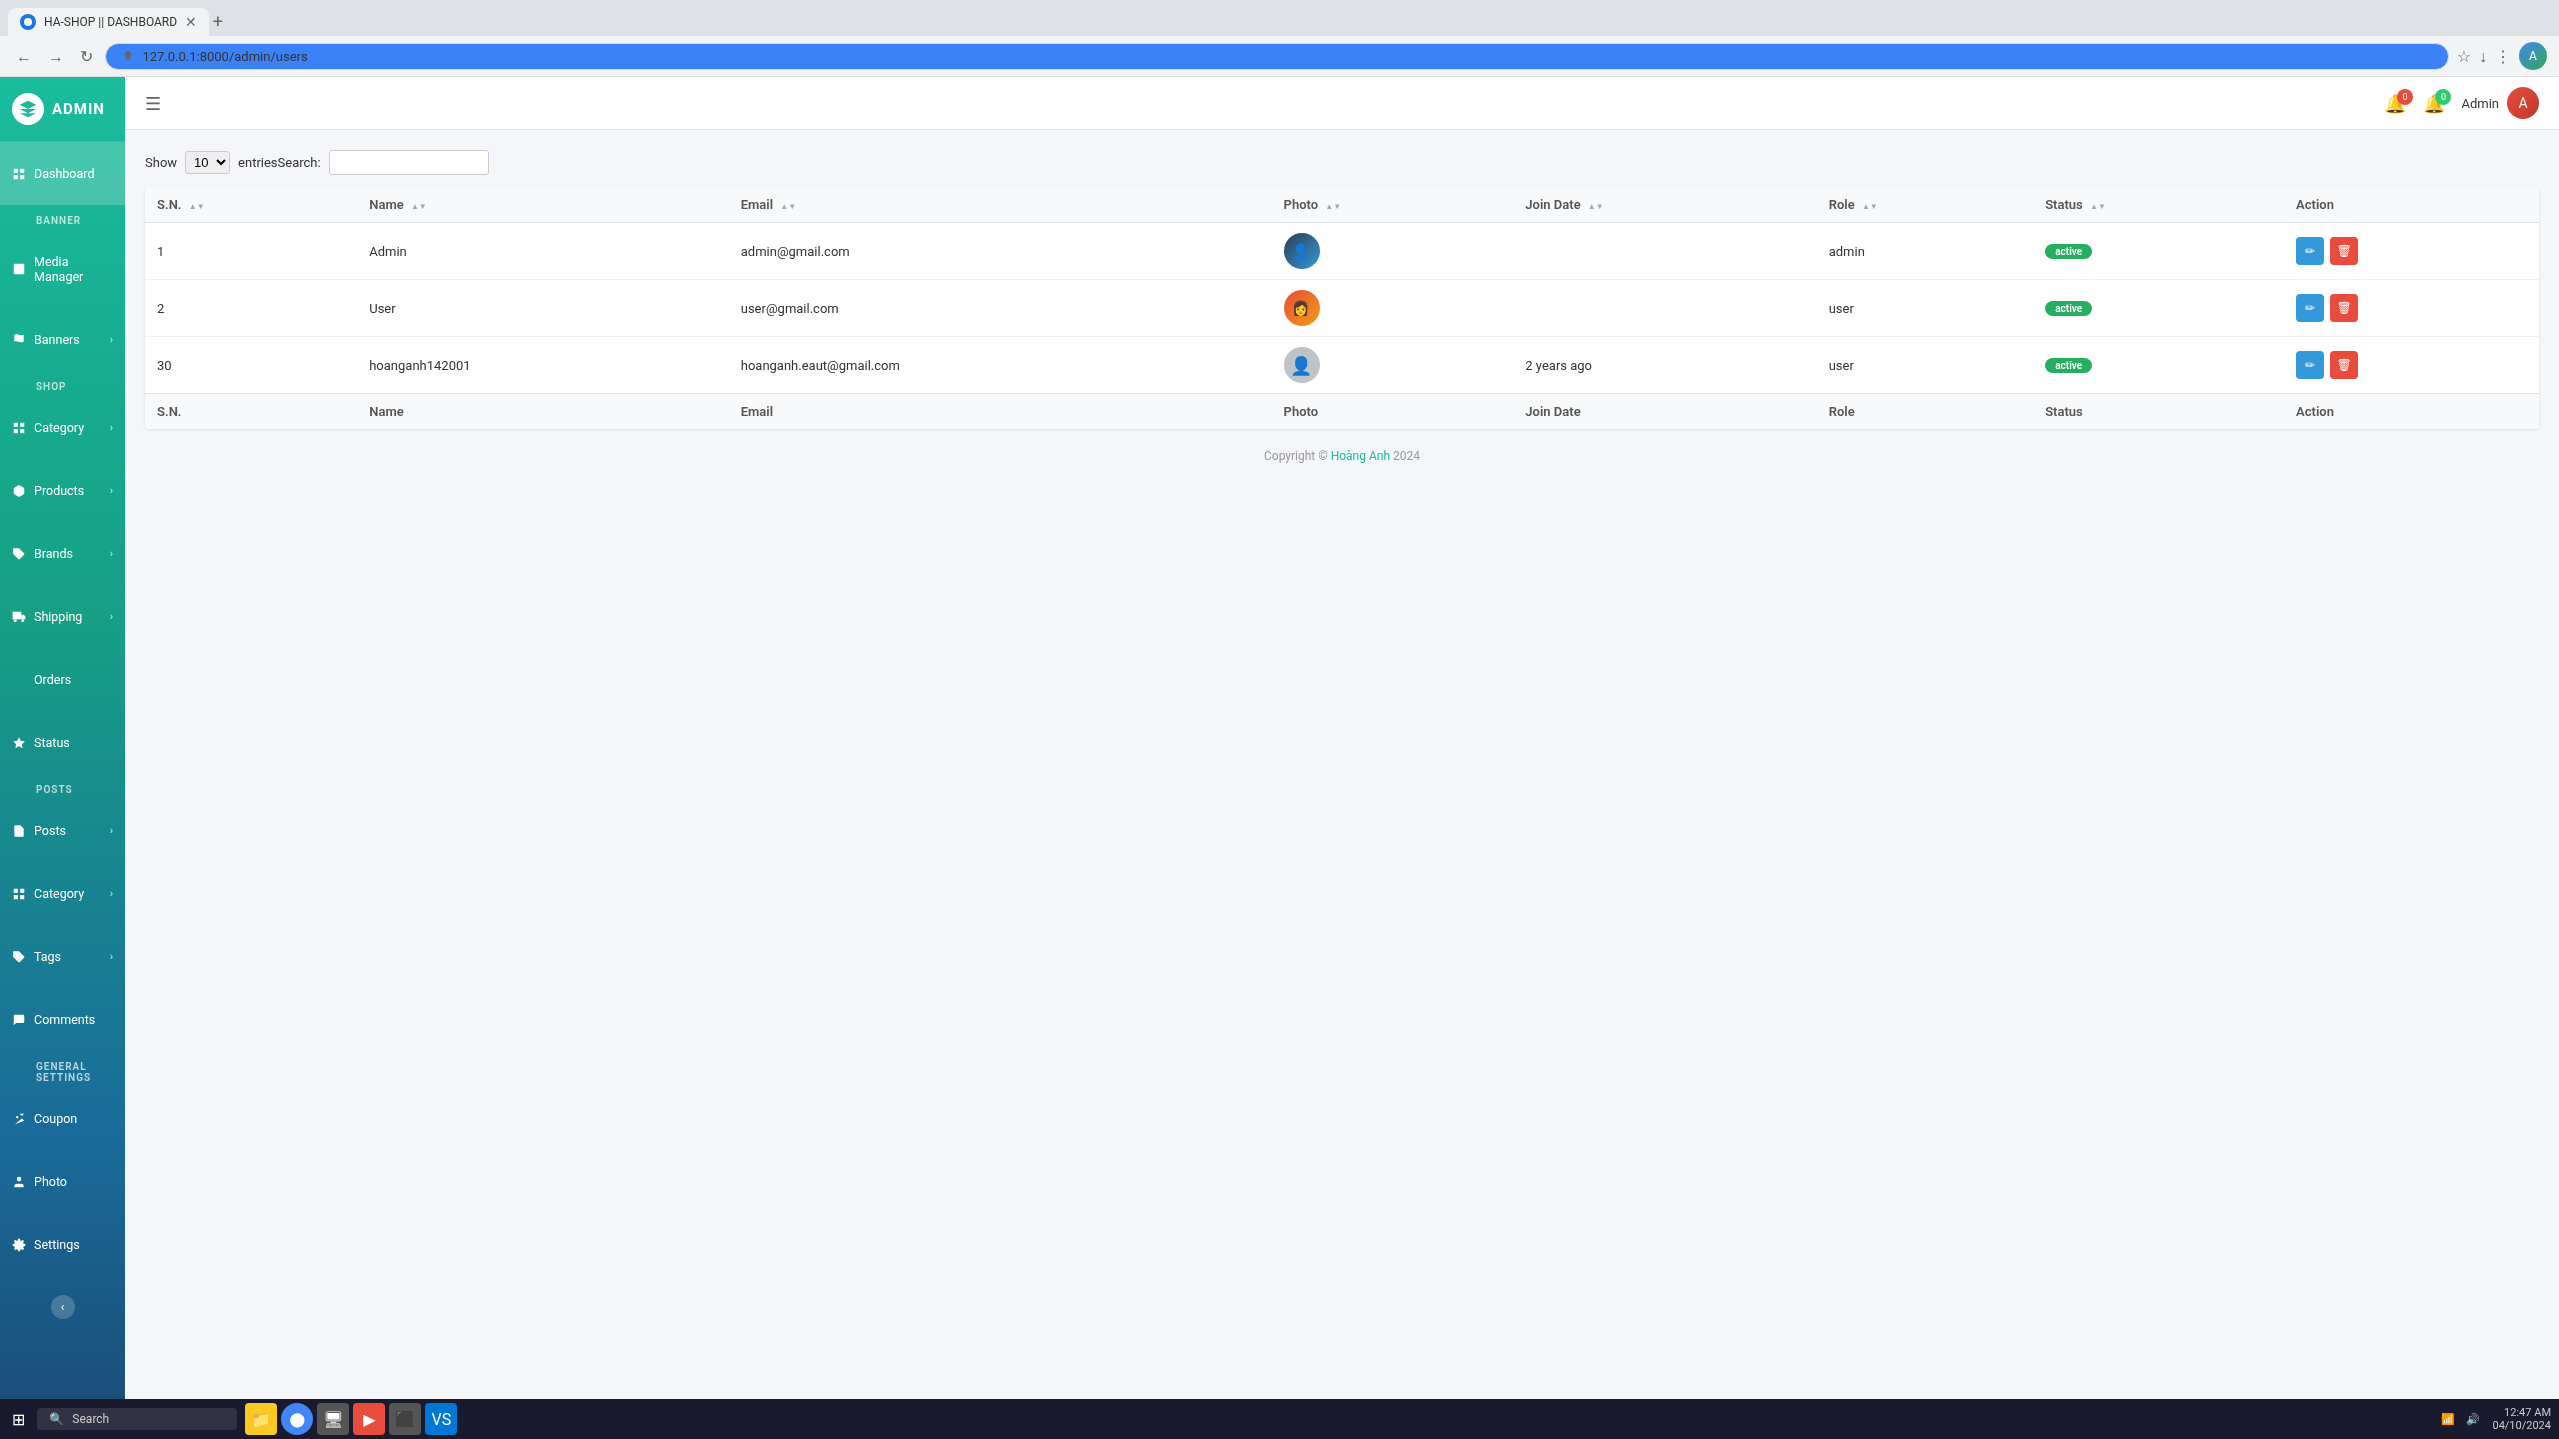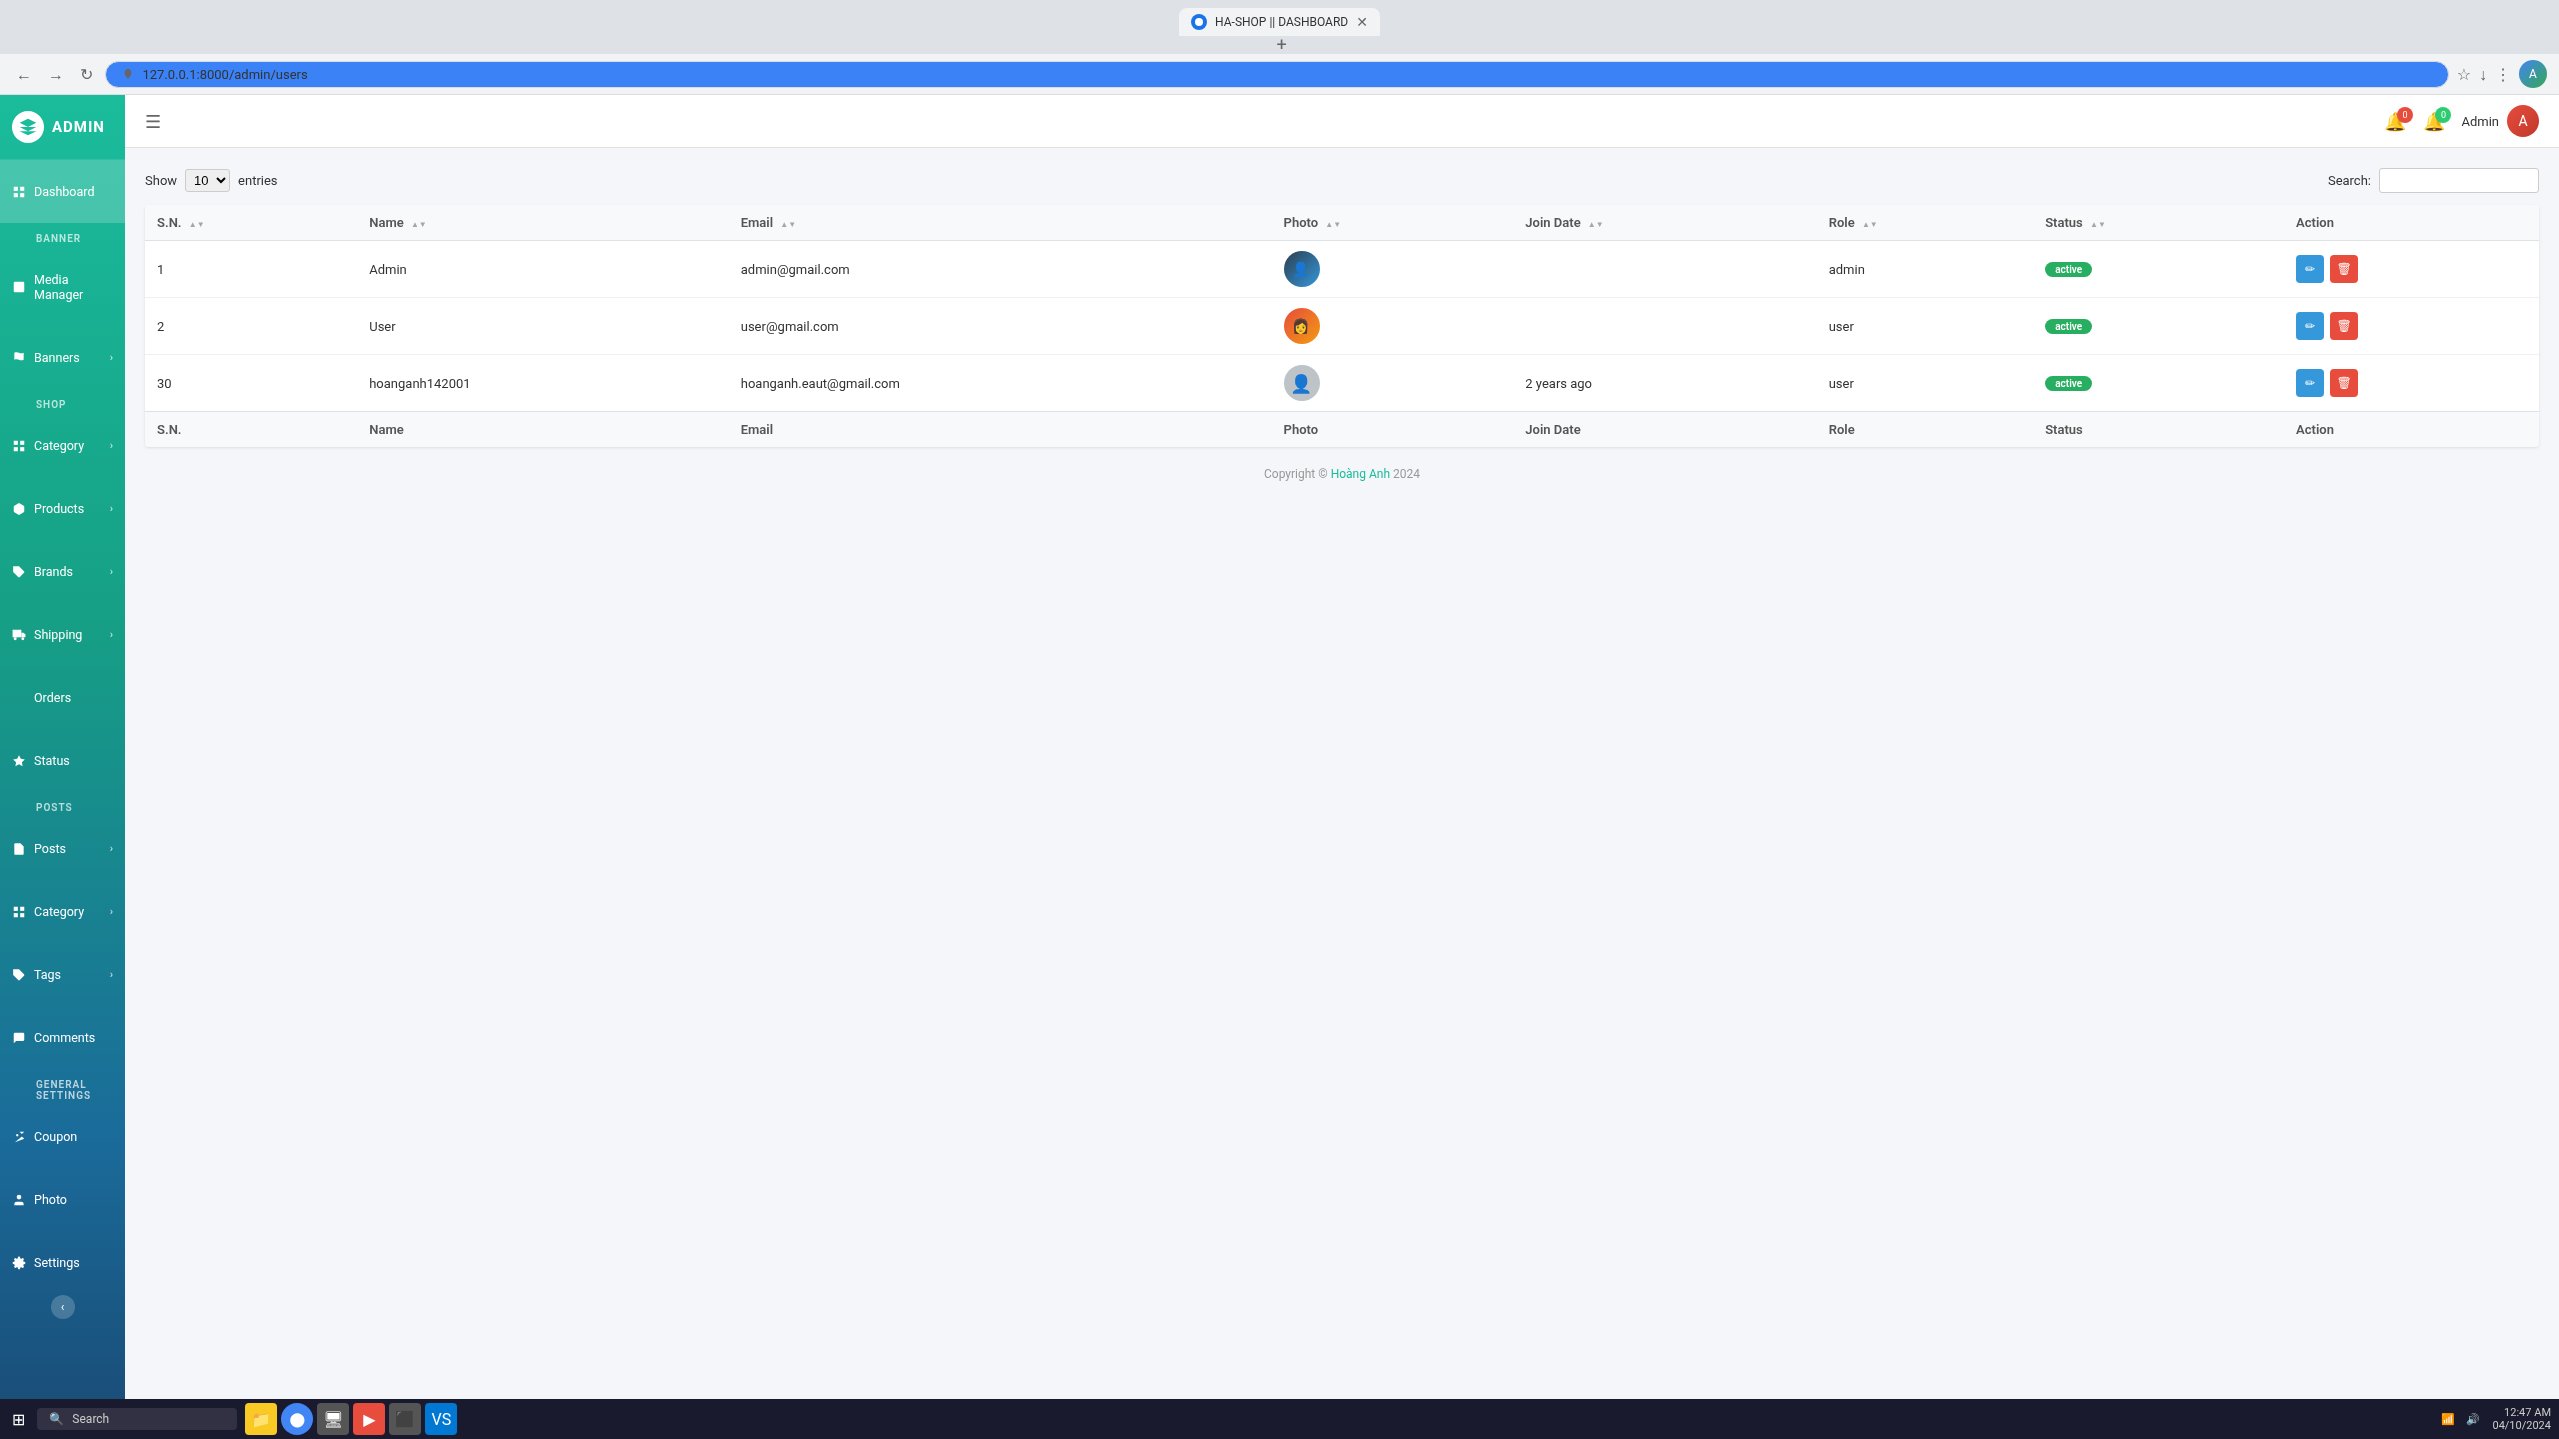--- a/index.html
+++ b/index.html
@@ -1,20 +1,20 @@
 <!DOCTYPE html>
 <html><head>
   <meta charset="utf-8">
   <style>
     * { box-sizing: border-box; margin: 0; padding: 0; }
     body { font-family: -apple-system, BlinkMacSystemFont, 'Segoe UI', Roboto, sans-serif; font-size: 13px; background: #f4f6f9; color: #333; display: flex; flex-direction: column; height: 100vh; overflow: hidden; }
 
     
     .browser-chrome { background: #f1f3f4; border-bottom: 1px solid #dadce0; flex-shrink: 0; }
-    .tab-bar { display: flex; align-items: center; padding: 8px 8px 0; background: #dee1e6; flex-direction: column; }
+    .tab-bar { display: flex; align-items: center; padding: 8px 8px 0; background: #dee1e6; }
     .tab { display: flex; align-items: center; background: #f1f3f4; border-radius: 8px 8px 0 0; padding: 6px 12px; font-size: 12px; color: #333; min-width: 180px; gap: 8px; }
     .tab-favicon { width: 16px; height: 16px; background: #1a73e8; border-radius: 50%; flex-shrink: 0; display: flex; align-items: center; justify-content: center; }
     .tab-favicon svg { width: 10px; height: 10px; fill: white; }
     .tab-title { flex: 1; font-size: 12px; white-space: nowrap; overflow: hidden; text-overflow: ellipsis; }
     .tab-close { color: #666; font-size: 14px; cursor: pointer; }
     .tab-new { margin-left: 4px; color: #666; font-size: 18px; cursor: pointer; line-height: 1; }
     .address-bar { display: flex; align-items: center; padding: 6px 12px; gap: 8px; background: #f1f3f4; }
     .nav-btn { color: #666; font-size: 16px; cursor: pointer; padding: 4px; border-radius: 50%; }
     .url-box { flex: 1; background: #3b82f6; border: 1px solid #dadce0; border-radius: 20px; padding: 5px 16px; font-size: 13px; color: #333; display: flex; align-items: center; gap: 8px; }
     .url-text { flex: 1; }
@@ -52,21 +52,21 @@
     .topbar-admin { display: flex; align-items: center; gap: 8px; font-size: 13px; color: #333; cursor: pointer; }
     .admin-avatar { width: 32px; height: 32px; border-radius: 50%; background: linear-gradient(135deg, #e74c3c, #c0392b); display: flex; align-items: center; justify-content: center; color: white; font-size: 14px; }
 
     
     .content { flex: 1; overflow-y: auto; padding: 20px; background: #f4f6f9; }
     .content-header { display: flex; align-items: center; justify-content: space-between; margin-bottom: 20px; }
     .page-title { font-size: 18px; font-weight: 600; color: #333; }
     .add-user-btn { background: #3498db; color: white; border: none; padding: 8px 16px; border-radius: 4px; font-size: 13px; cursor: pointer; display: flex; align-items: center; gap: 6px; }
 
     
-    .table-controls { display: flex; align-items: center; justify-content: space-between; margin-bottom: 12px; }
+    .table-controls { display: flex; align-items: center; margin-bottom: 12px; }
     .show-entries { display: flex; align-items: center; gap: 8px; font-size: 13px; }
     .entries-select { border: 1px solid #ccc; border-radius: 3px; padding: 2px 4px; font-size: 13px; }
     .search-box { display: flex; align-items: center; gap: 8px; }
     .search-label { font-size: 13px; }
     .search-input { border: 1px solid #ccc; border-radius: 3px; padding: 4px 8px; font-size: 13px; width: 160px; }
 
     
     .table-wrapper { background: white; border-radius: 4px; overflow: hidden; box-shadow: 0 1px 3px rgba(0,0,0,0.1); }
     table { width: 100%; border-collapse: collapse; font-size: 13px; }
     thead th { background: #f8f9fa; border-bottom: 1px solid #dee2e6; padding: 10px 12px; text-align: left; font-weight: 600; color: #555; white-space: nowrap; }

